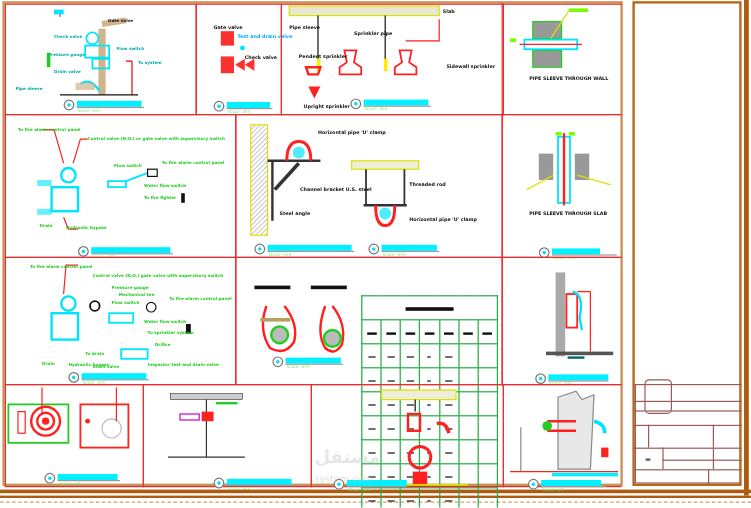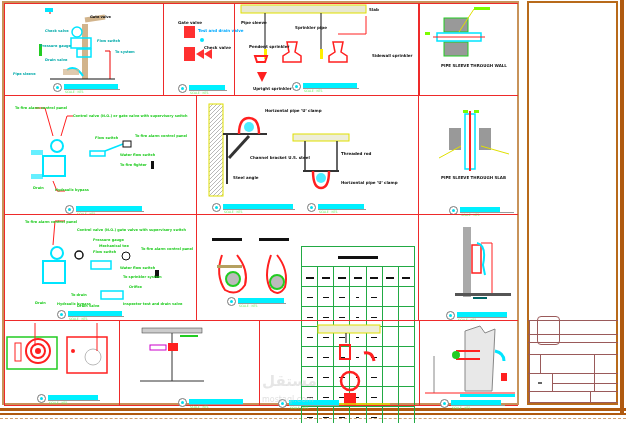--- a/index.html
+++ b/index.html
@@ -451,14 +451,14 @@
     <div class="tb-line" style="left:66px;top:68px;width:1px;height:18px;"></div>
     <div class="tb-line" style="left:24px;top:78px;width:66px;height:1px;"></div>
     <div class="tb-line" style="left:0;top:86px;width:90px;height:1px;"></div>
     <div class="tb-line" style="left:62px;top:86px;width:1px;height:12px;"></div>
     <div class="tb-line" style="left:0;top:97px;width:90px;height:1px;"></div>
     <div class="tb-line" style="left:1px;top:15px;width:1px;height:82px;"></div>
     <div style="position:absolute;left:10px;top:77px;width:4px;height:2px;background:#666;"></div>
   </div>
 
   <div class="watermark">مستقل</div>
-  <div class="watermark2">mostaql.com</div>
+  <div class="watermark2">system.com</div>
 </div>
 
 </body></html>

